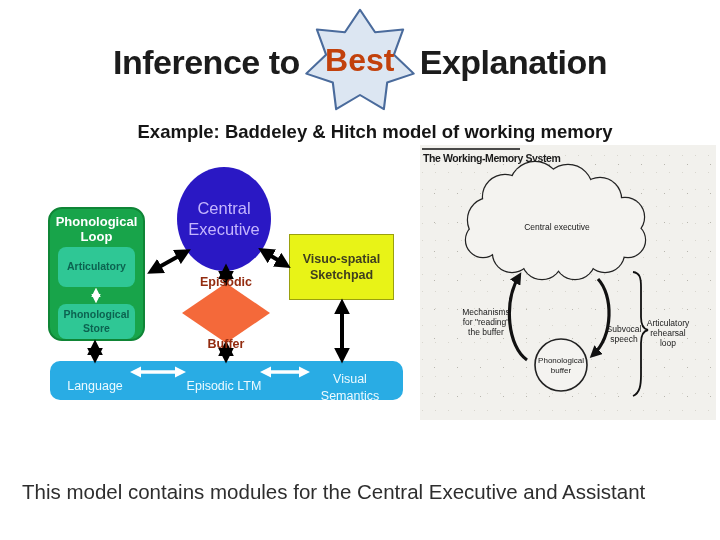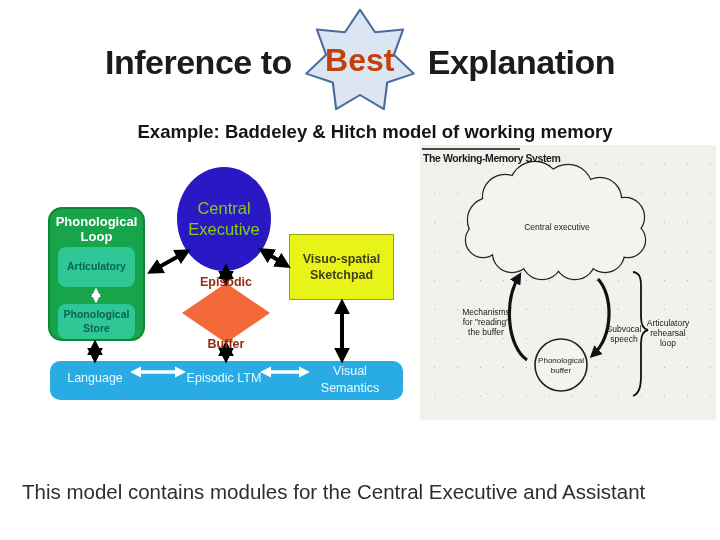--- a/index.html
+++ b/index.html
@@ -1,21 +1,21 @@
 <!DOCTYPE html>
 <html><head>
 <meta charset="utf-8">
 <style>
   html,body{margin:0;padding:0;background:#888;}
   .slide{position:relative;width:720px;height:540px;background:#ffffff;overflow:hidden;
          font-family:"Liberation Sans",sans-serif;}
 
   
   .title-row{position:absolute;top:4px;left:0;right:0;height:116px;
-             display:flex;align-items:center;justify-content:center;gap:10px;}
+             display:flex;align-items:center;justify-content:center;gap:2px;}
   .title-text{font-size:34px;font-weight:bold;color:#1c1c1c;letter-spacing:-0.5px;}
   .star-wrap{position:relative;width:116px;height:110px;flex:0 0 auto;}
   .star-wrap svg{position:absolute;left:0;top:0;}
   .star-word{position:absolute;left:0;top:0;right:0;bottom:4px;display:flex;
              align-items:center;justify-content:center;
              font-size:32px;font-weight:bold;color:#c2410c;}
   .subtitle{position:absolute;top:121px;left:30px;width:690px;text-align:center;
             font-size:18.5px;font-weight:bold;color:#151515;}
 
   
@@ -26,31 +26,31 @@
   #pl-box{left:18px;top:59px;width:97px;height:134px;background:#18a44a;
           border:2px solid #0f8536;border-radius:14px;color:#ffffff;font-weight:bold;
           font-size:13px;text-align:center;padding-top:5px;line-height:1.18;}
   #acs-box,#ps-box{left:28px;width:77px;background:#2fc795;border-radius:8px;
           color:#0c6350;font-weight:bold;font-size:10.5px;display:flex;flex-direction:column;
           align-items:center;justify-content:center;line-height:1.25;text-align:center;}
   #acs-box{top:99px;height:40px;}
   #ps-box{top:156px;height:35px;}
   #ce-ellipse{left:147px;top:19px;width:94px;height:104px;background:#2a18c4;border-radius:50%;
           display:flex;flex-direction:column;align-items:center;justify-content:center;
-          color:#84cc16;font-size:16.5px;line-height:1.25;text-align:center;}
+          color:#c4b5fd;font-size:16.5px;line-height:1.25;text-align:center;}
   #eb-label{left:152px;top:135px;width:88px;height:60px;display:flex;flex-direction:column;
           align-items:center;justify-content:center;color:#932c10;font-weight:bold;
           font-size:12.5px;line-height:1.15;text-align:center;}
   #vs-box{left:259px;top:86px;width:105px;height:66px;background:#e8f317;
           border:1px solid #9aa00e;display:flex;flex-direction:column;align-items:center;
           justify-content:center;color:#3f3f1f;font-weight:bold;font-size:12.5px;
           line-height:1.3;text-align:right;}
   #ltm-bar{left:20px;top:213px;width:353px;height:39px;background:#29ace4;border-radius:10px;
           color:#ecfaff;font-size:12.5px;}
-  .bar-label{position:absolute;text-align:center;}
+  .bar-label{position:absolute;text-align:center;margin-top:8px;}
   #bar-language{left:5px;top:10px;width:80px;}
   #bar-eltm{left:124px;top:10px;width:100px;}
   #bar-vsem{left:255px;top:2px;width:90px;line-height:1.35;}
   #bar-ltk{left:96px;top:24px;width:140px;color:#1565d8;font-weight:bold;font-size:11px;
            text-align:center;}
 
   
   .rdg{position:absolute;left:420px;top:145px;width:296px;height:275px;
        background-color:#f2f1ed;
        background-image:radial-gradient(circle,#b8b6ae 0.6px,transparent 1px),

